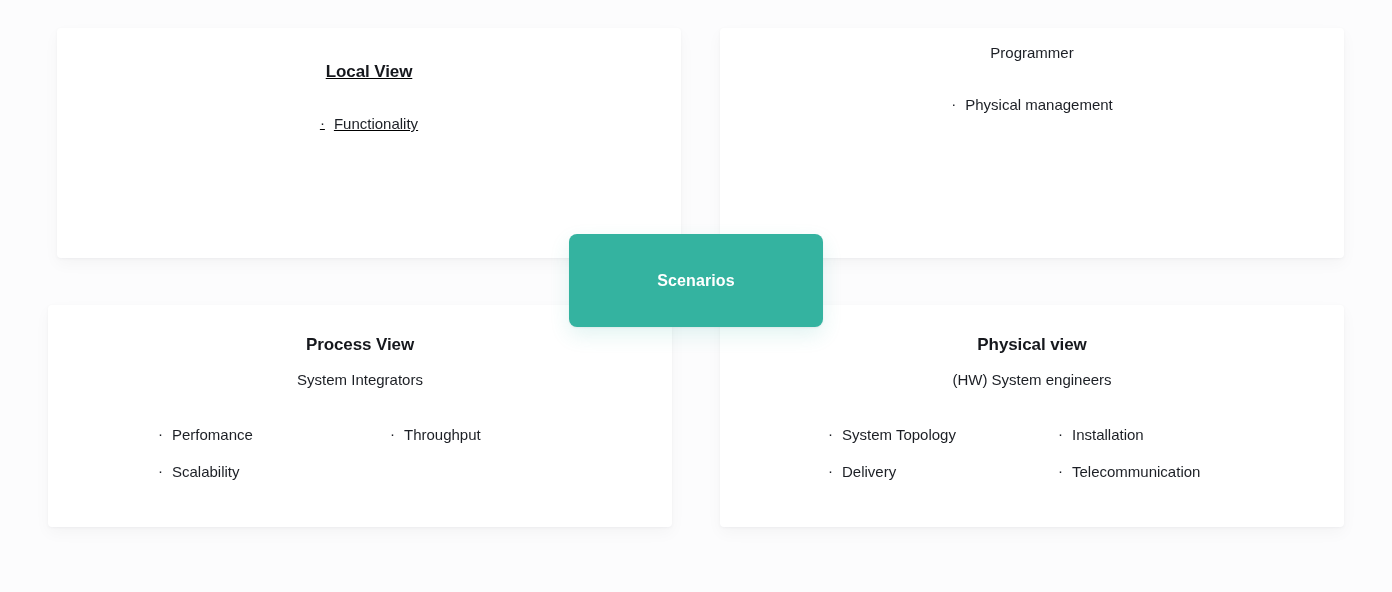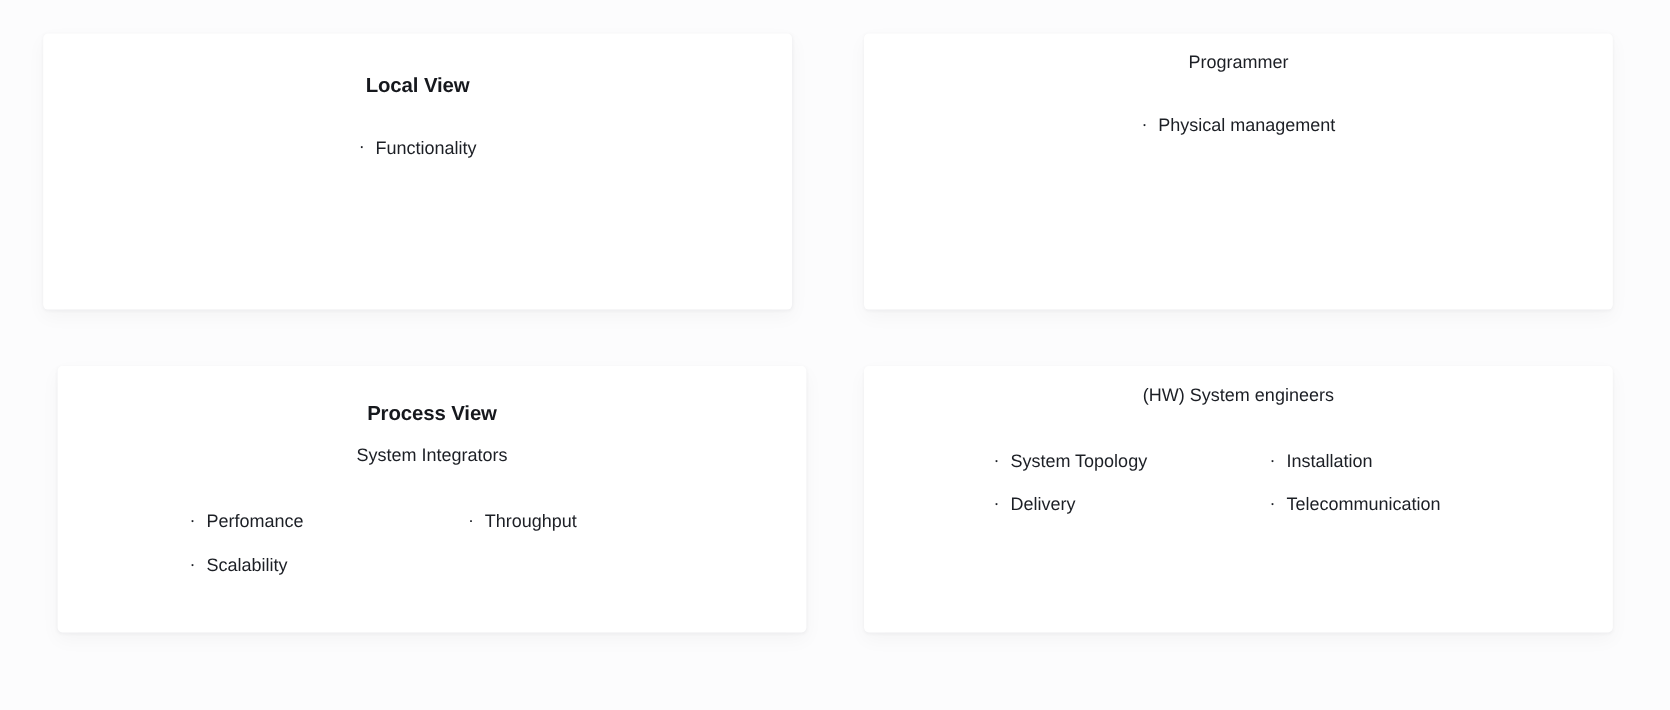--- a/index.html
+++ b/index.html
@@ -14,21 +14,21 @@
 
   .card{
     position:absolute;
     background:#ffffff;
     border-radius:4px;
     box-shadow:0 1px 3px rgba(16,24,40,0.045),
                0 6px 16px rgba(16,24,40,0.035);
     box-sizing:border-box;
     overflow:hidden;
   }
-  .card-top-left    {left:36px;  top:28px;  width:624px; height:230px;}
+  .card-top-left    {left:57px;  top:28px;  width:624px; height:230px;text-decoration:underline;}
   .card-top-right   {left:720px; top:28px;  width:624px; height:230px;}
   .card-bottom-left {left:48px;  top:305px; width:624px; height:222px;}
   .card-bottom-right{left:720px; top:305px; width:624px; height:222px;}
 
   .card-title{
     text-align:center;
     font-size:17px;
     font-weight:700;
     color:#16181d;
     letter-spacing:-0.1px;
@@ -149,20 +149,21 @@
         <span>Scalability</span>
       </li>
       <li class="bullet">
         <span class="bullet-dot">·</span>
         <span>Throughput</span>
       </li>
     </ul>
   </div>
 
   <div class="card card-bottom-right">
+    <div class="card-title">Physical view</div>
     <div class="card-subtitle">(HW) System engineers</div>
     <ul class="bullets bullets-two-col">
       <li class="bullet">
         <span class="bullet-dot">·</span>
         <span>System Topology</span>
       </li>
       <li class="bullet">
         <span class="bullet-dot">·</span>
         <span>Delivery</span>
       </li>
@@ -170,14 +171,15 @@
         <span class="bullet-dot">·</span>
         <span>Installation</span>
       </li>
       <li class="bullet">
         <span class="bullet-dot">·</span>
         <span>Telecommunication</span>
       </li>
     </ul>
   </div>
 
+  <div class="scenarios-badge">Scenarios</div>
 
 </div>
 
 </body></html>

